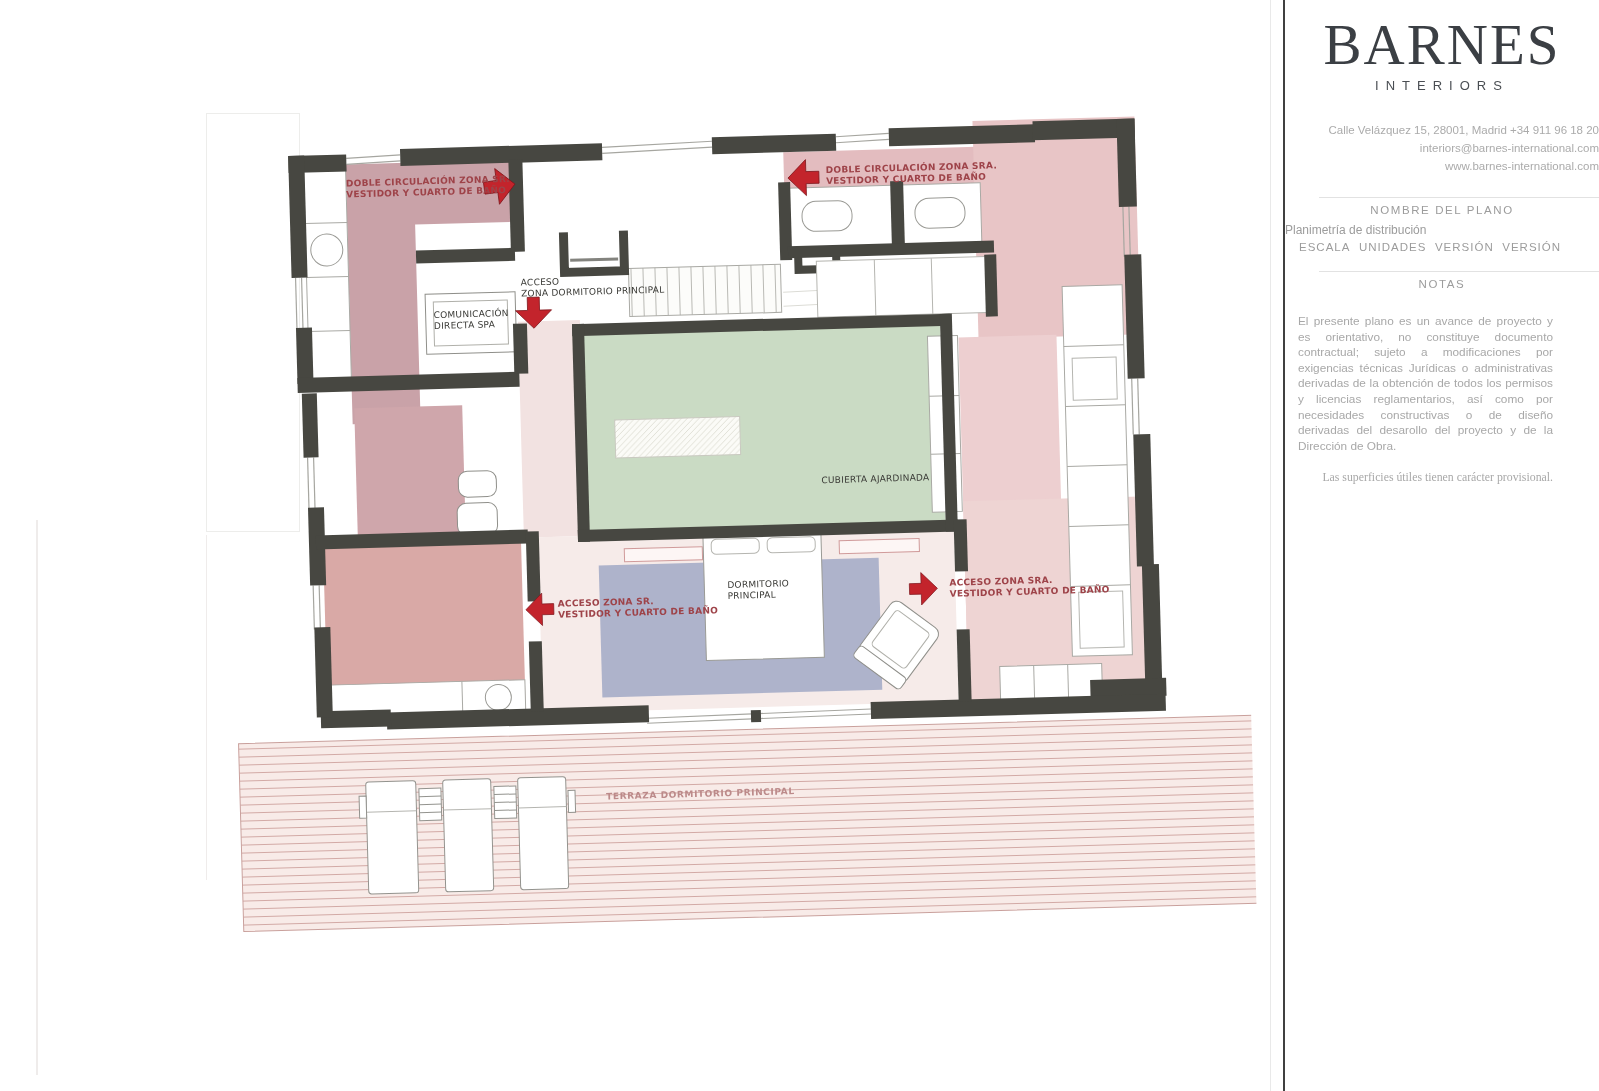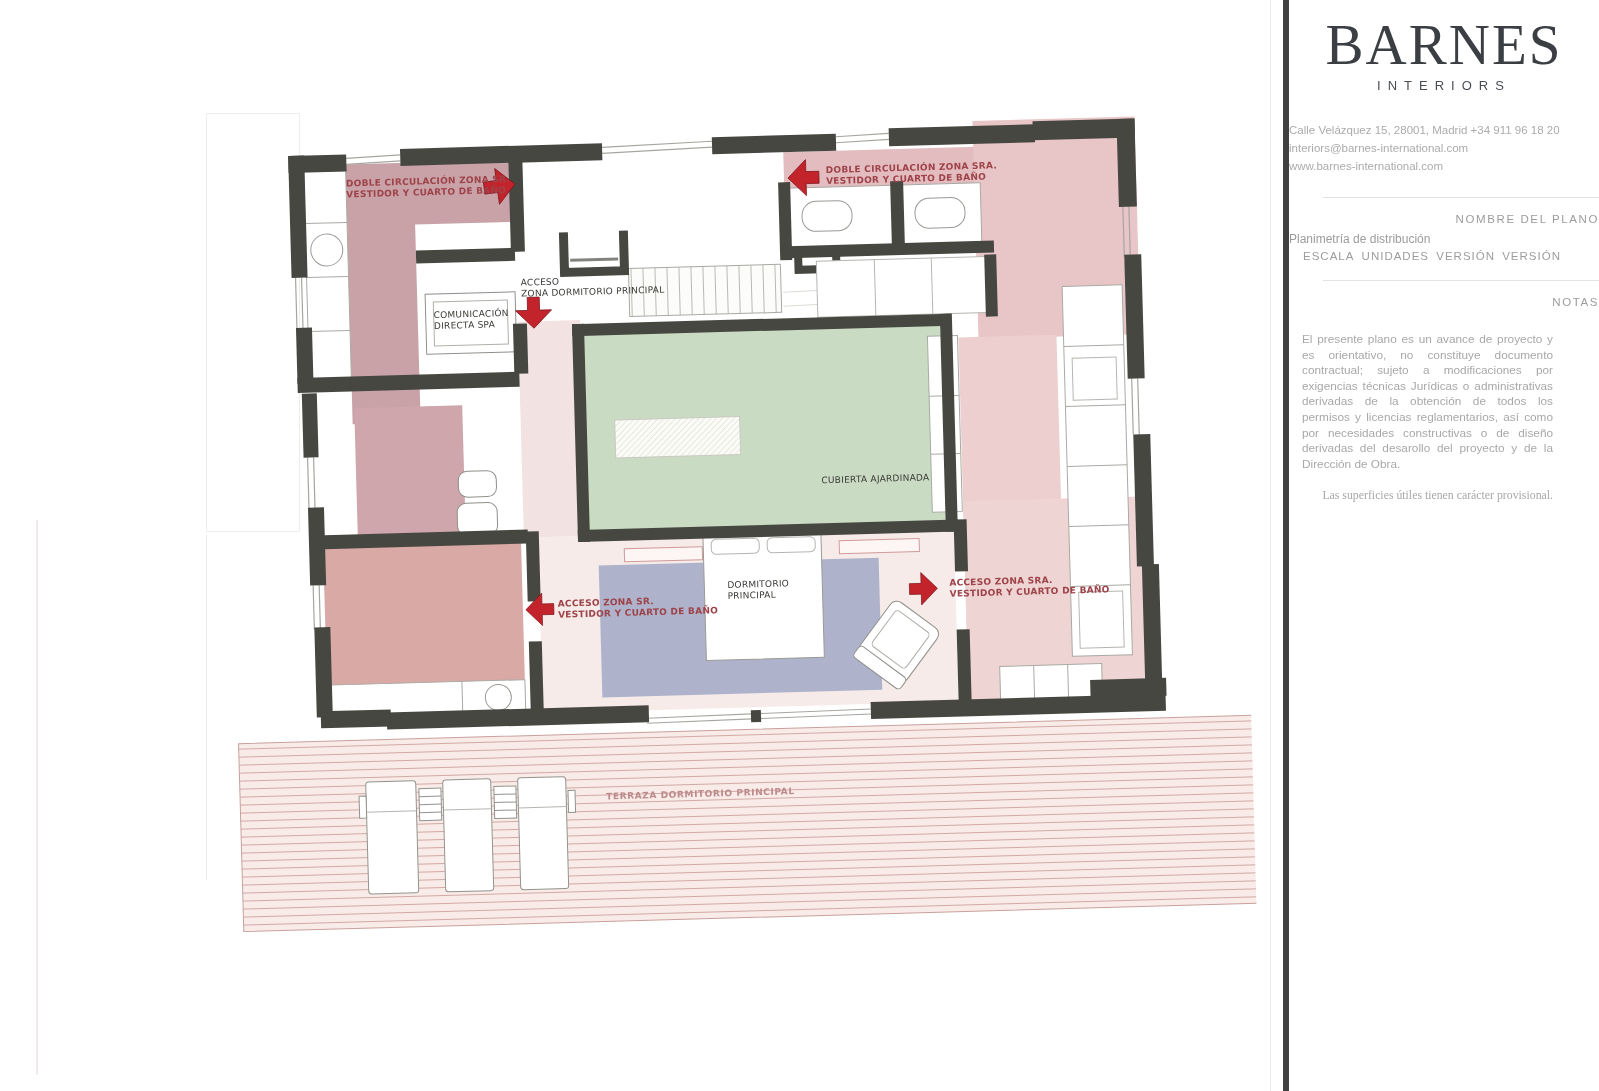--- a/index.html
+++ b/index.html
@@ -14,28 +14,28 @@
   .plan-wrap svg{position:absolute;left:0;top:0;}
   .plan-label{position:absolute;font-family:"DejaVu Sans", sans-serif;
               font-size:9px;line-height:11px;letter-spacing:.25px;white-space:nowrap;}
   .lbl-red{color:#9e4349;font-weight:bold;}
   .lbl-dark{color:#3a3a36;}
   .lbl-terr{color:#bc8a8a;font-weight:bold;letter-spacing:.6px;}
   .center{text-align:center;}
   
   .side-hairline{position:absolute;left:1270px;top:0;width:1px;height:1091px;background:#e9e9e9;}
   .sidebar{position:absolute;left:1283px;top:0;width:316px;height:1091px;background:#ffffff;
-           border-left:6px solid #404040;box-sizing:border-box;color:#9e9e9e;}
+           border-left:2px solid #404040;box-sizing:border-box;color:#9e9e9e;}
   .brand{margin-top:14px;text-align:center;font-family:"Liberation Serif", serif;
          font-size:57px;line-height:62px;letter-spacing:2px;color:#3b3f44;font-weight:400;}
   .brand-sub{text-align:center;font-size:13px;letter-spacing:7px;color:#4a4e53;margin-top:2px;}
-  .contact{margin-top:28px;text-align:left;font-size:11.5px;line-height:18px;color:#ababab;}
+  .contact{margin-top:28px;text-align:right;font-size:11.5px;line-height:18px;color:#ababab;}
   .divider{margin:0 0 0 34px;border-top:1px solid #e2e2e2;height:0;}
   .div1{margin-top:22px;}
-  .sec-title{text-align:right;font-size:11.5px;letter-spacing:1.6px;color:#9c9c9c;margin-top:15px;}
+  .sec-title{text-align:center;font-size:11.5px;letter-spacing:1.6px;color:#9c9c9c;margin-top:6px;}
   .plan-name{font-size:12px;color:#9c9c9c;margin-top:7px;}
   .meta-row{display:flex;justify-content:space-between;padding:0 38px 0 14px;margin-top:4px;
             font-size:11.5px;letter-spacing:1px;color:#9c9c9c;}
   .div2{margin-top:18px;}
   .notes-p{padding:0 46px 0 13px;margin-top:24px;font-size:11.8px;line-height:15.6px;
            color:#a8a8a8;text-align:justify;}
   .notes-p2{margin-top:16px;text-align:right;font-family:Liberation Serif, serif;}
 </style>
 </head>
 <body>

